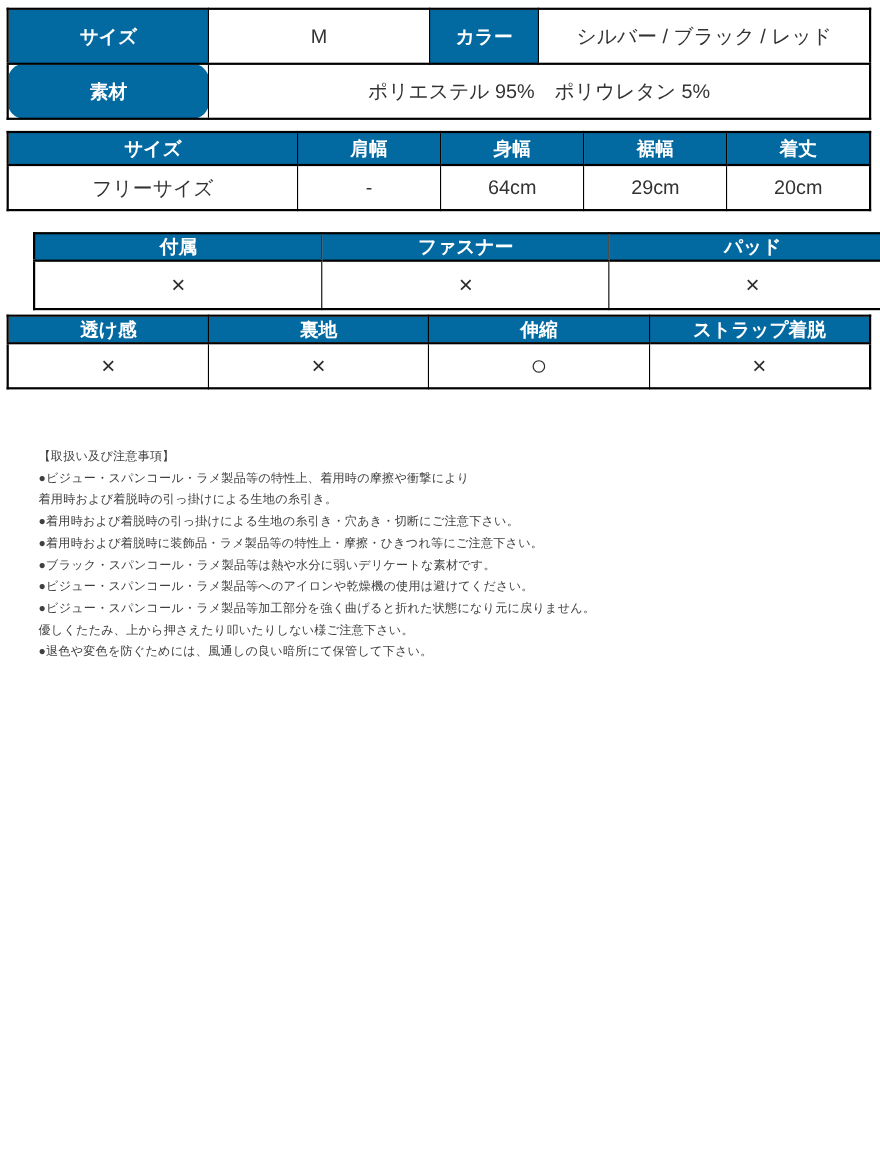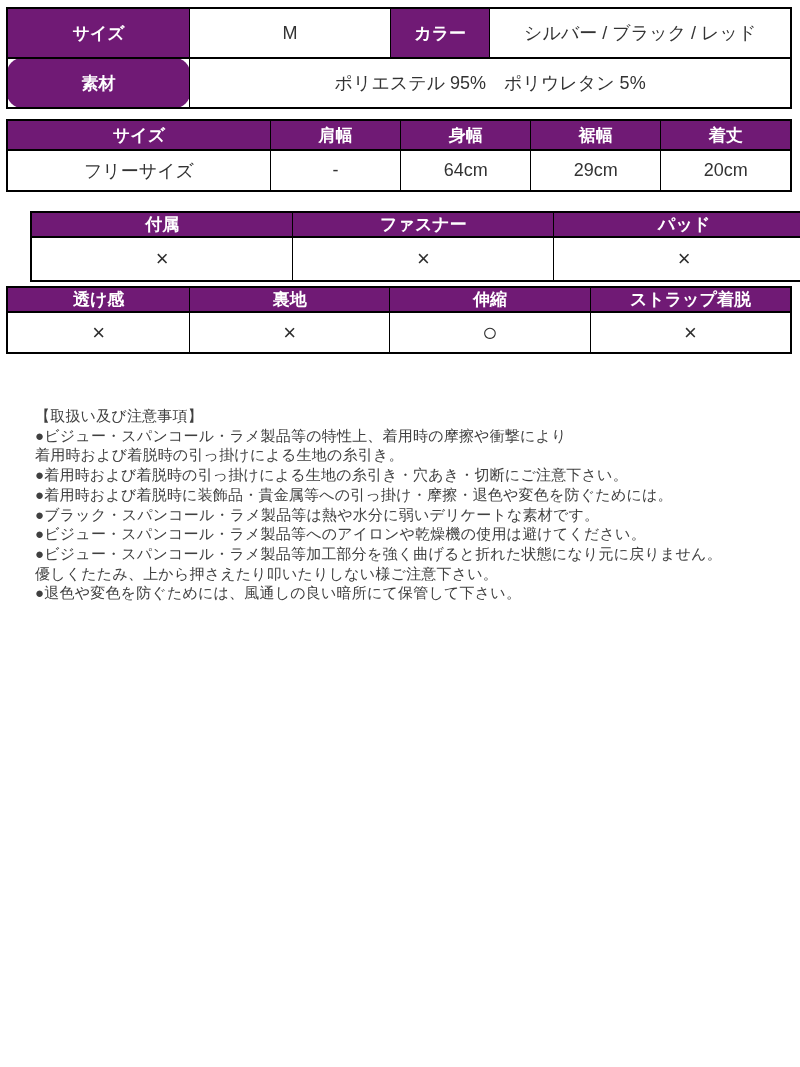--- a/index.html
+++ b/index.html
@@ -27,21 +27,21 @@
   table.tbl td {
     border: 1px solid #000000;
     text-align: center;
     vertical-align: middle;
     padding: 0 4px;
     overflow: hidden;
     white-space: nowrap;
   }
   table.tbl tr + tr td { border-top: 2px solid #000000; border-radius: 15px; }
   td.hd {
-    background: #701a75;
+    background: #0369a1;
     color: #ffffff;
     font-weight: bold;
     font-size: 17px;
   }
   td.val {
     background: #ffffff;
     color: #333333;
     font-size: 18px;
   }
   .t1 { margin-bottom: 10px; }
@@ -55,21 +55,21 @@
   .t4 { margin-bottom: 0; }
   .t4 tr.hrow td { height: 23px; }
   .t4 tr.vrow td { height: 39px; }
   td.mark { font-size: 22px; color: #2e2e2e; }
   td.mark-circle { font-size: 26px; }
   .notes {
     margin-top: 52px;
     padding-left: 29px;
     padding-right: 12px;
     color: #404040;
-    font-size: 15px;
+    font-size: 11px;
     line-height: 19.7px;
   }
   .note-line {
     white-space: nowrap;
     letter-spacing: 0.2px;
   }
 </style>
 </head>
 <body>
 
@@ -163,21 +163,21 @@
       <td class="val mark">×</td>
     </tr>
   </tbody>
     </table>
 
   <div class="notes">
     <div class="note-line">【取扱い及び注意事項】</div>
     <div class="note-line">●ビジュー・スパンコール・ラメ製品等の特性上、着用時の摩擦や衝撃により</div>
     <div class="note-line">着用時および着脱時の引っ掛けによる生地の糸引き。</div>
     <div class="note-line">●着用時および着脱時の引っ掛けによる生地の糸引き・穴あき・切断にご注意下さい。</div>
-    <div class="note-line">●着用時および着脱時に装飾品・貴金属等への引っ掛け・摩擦・退色や変色を防ぐためには。</div>
+    <div class="note-line">●着用時および着脱時に装飾品・ラメ製品等の特性上・摩擦・ひきつれ等にご注意下さい。</div>
     <div class="note-line">●ブラック・スパンコール・ラメ製品等は熱や水分に弱いデリケートな素材です。</div>
     <div class="note-line">●ビジュー・スパンコール・ラメ製品等へのアイロンや乾燥機の使用は避けてください。</div>
     <div class="note-line">●ビジュー・スパンコール・ラメ製品等加工部分を強く曲げると折れた状態になり元に戻りません。</div>
     <div class="note-line">優しくたたみ、上から押さえたり叩いたりしない様ご注意下さい。</div>
     <div class="note-line">●退色や変色を防ぐためには、風通しの良い暗所にて保管して下さい。</div>
   </div>
 
 </div>
 
 </body></html>

